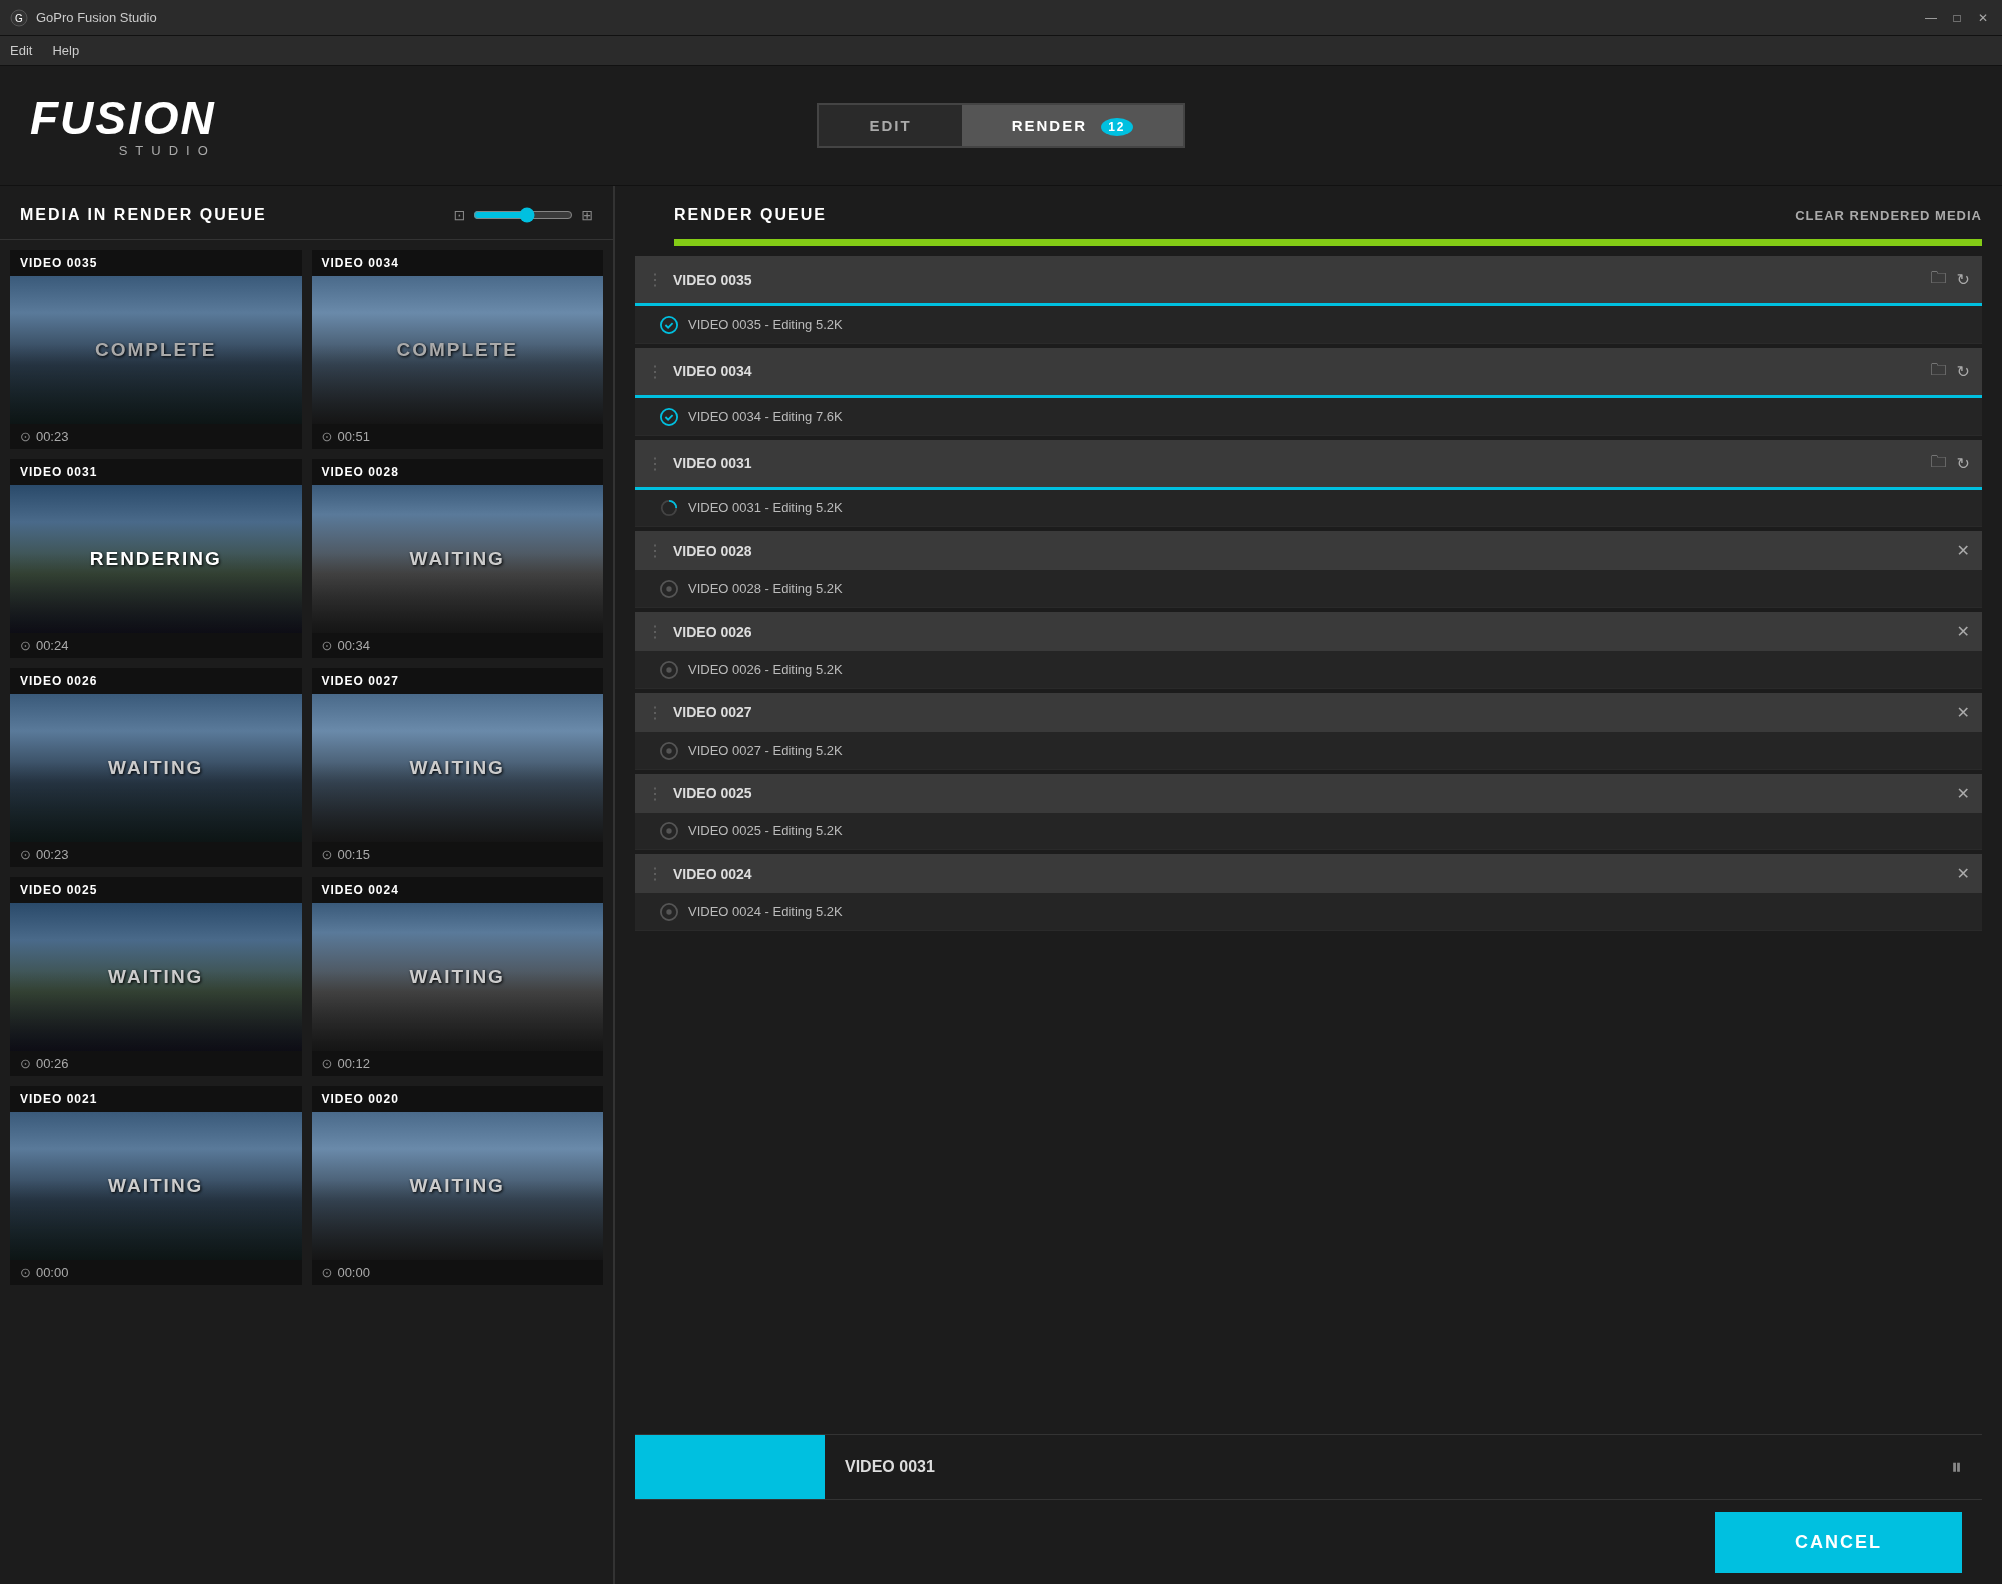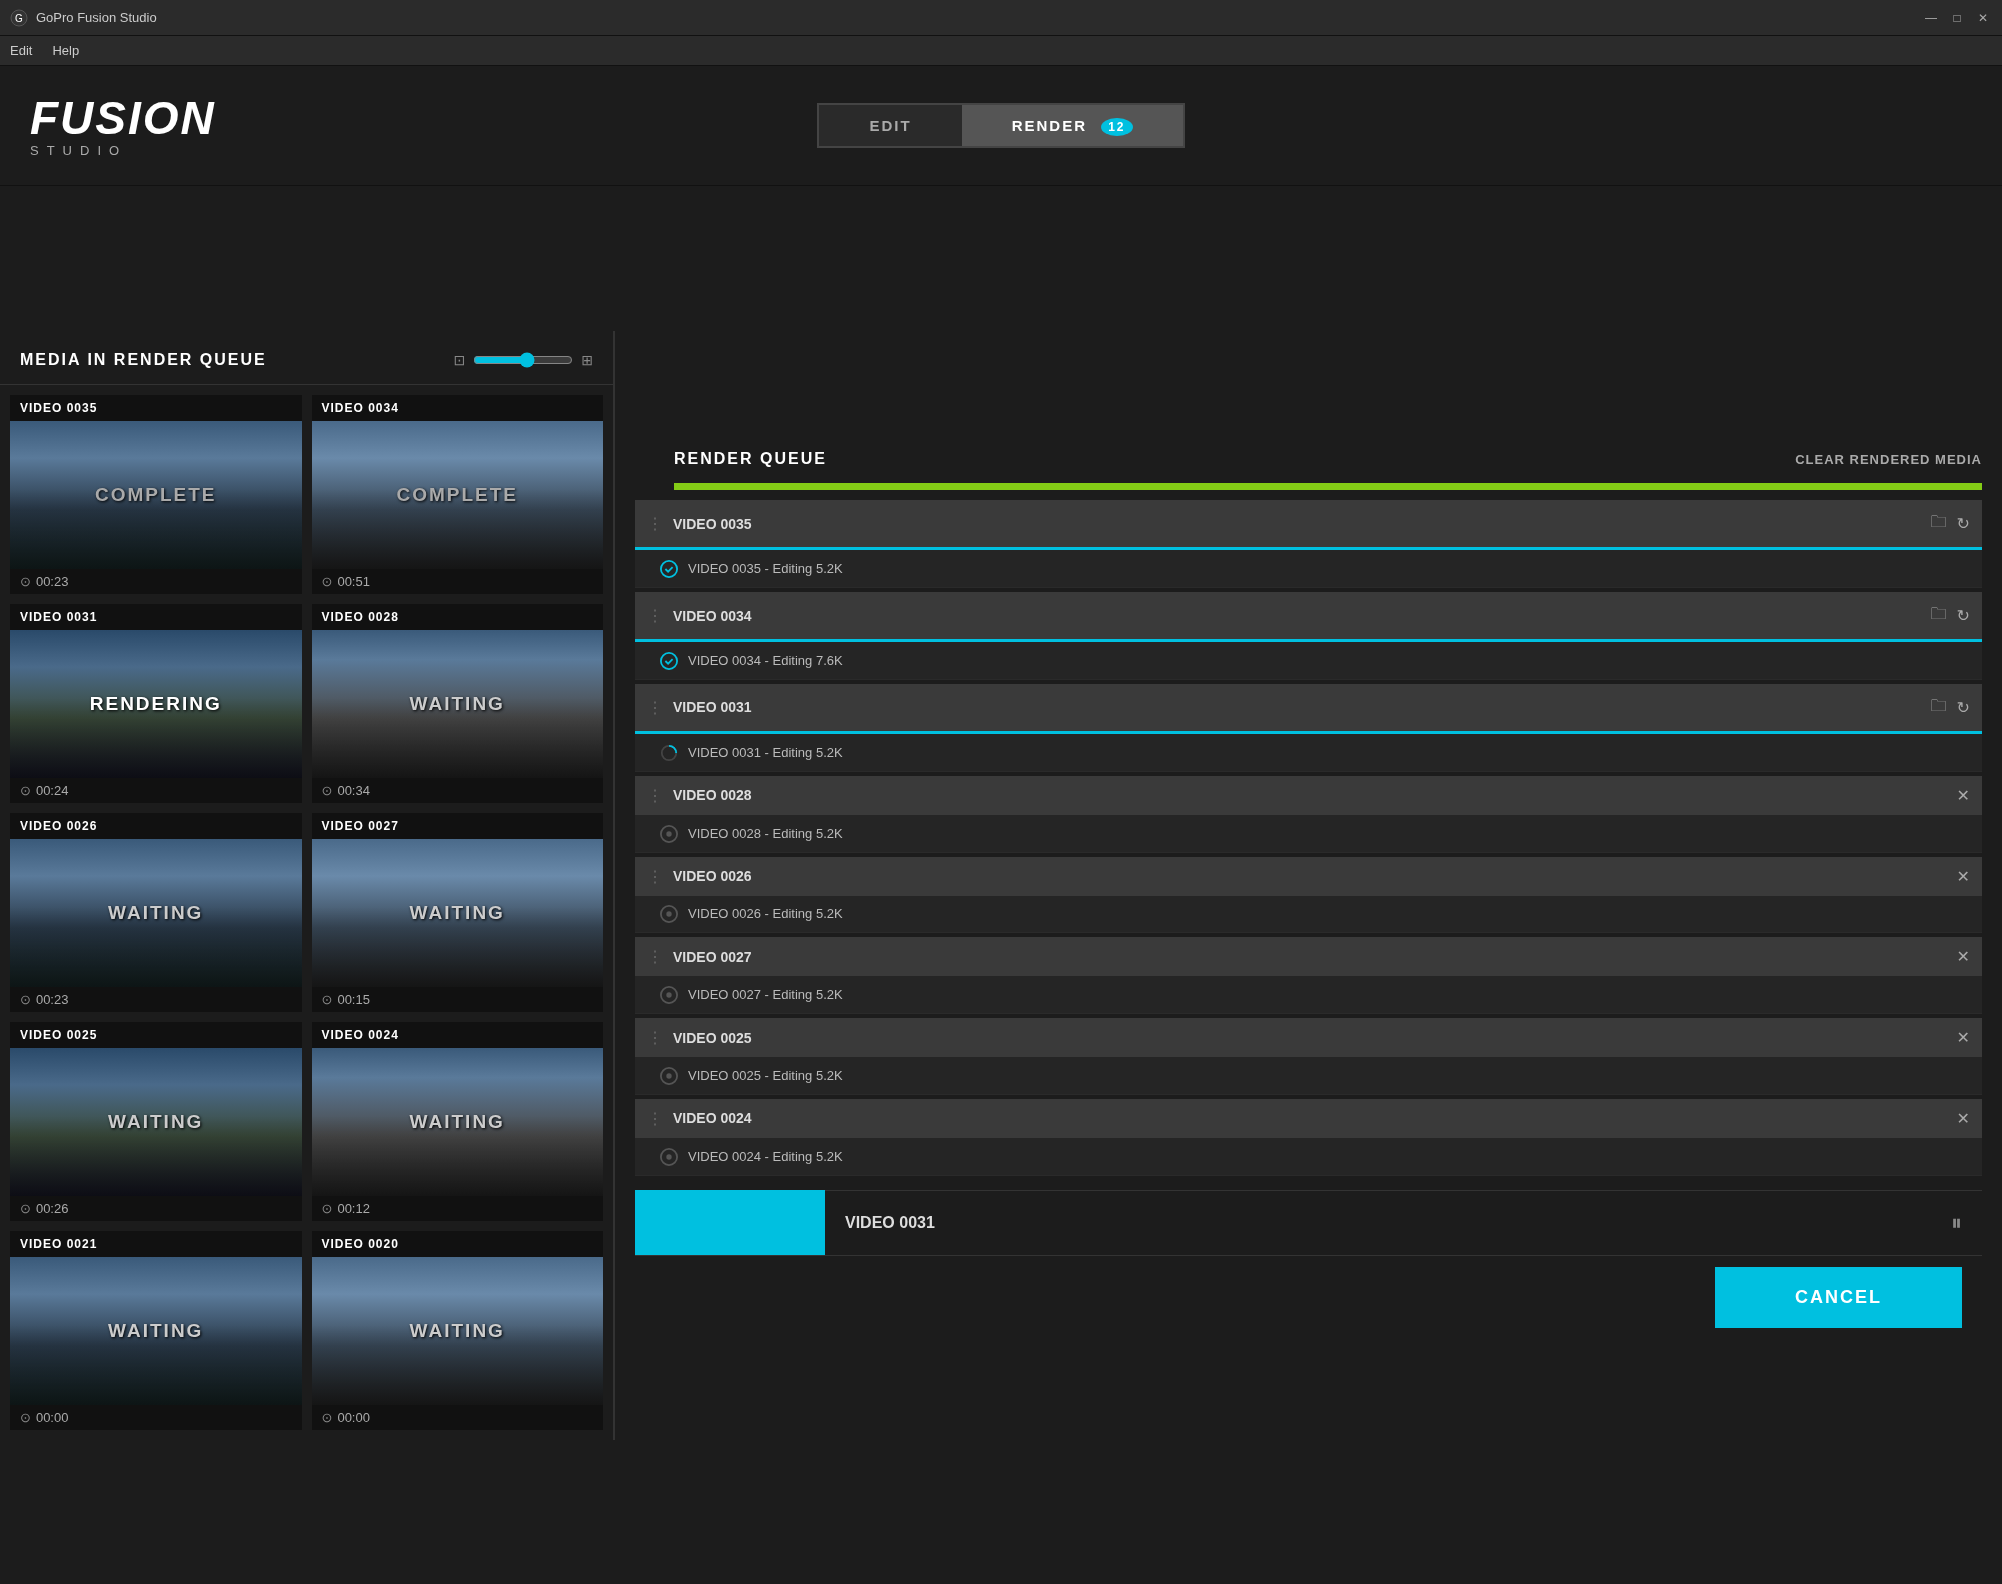--- a/index.html
+++ b/index.html
@@ -73,21 +73,21 @@
       font-weight: 900;
       color: #fff;
       letter-spacing: 2px;
       line-height: 1;
       font-style: italic;
     }
     #logo-studio {
       font-size: 13px;
       letter-spacing: 8px;
       color: #aaa;
-      text-align: left;
+      text-align: right;
       margin-top: 2px;
     }
     #nav-tabs {
       display: flex;
       border: 2px solid #444;
     }
     .nav-tab {
       padding: 12px 50px;
       font-size: 15px;
       font-weight: bold;
@@ -107,21 +107,20 @@
       padding: 2px 7px;
       font-size: 12px;
       margin-left: 8px;
     }
 
     
     #main-content {
       display: flex;
       height: calc(1584px - 36px - 30px - 120px);
       background: #1c1c1c;
-      align-items: center;
     }
 
     
     #left-panel {
       width: 615px;
       border-right: 2px solid #333;
       display: flex;
       flex-direction: column;
     }
     #left-panel-header {

